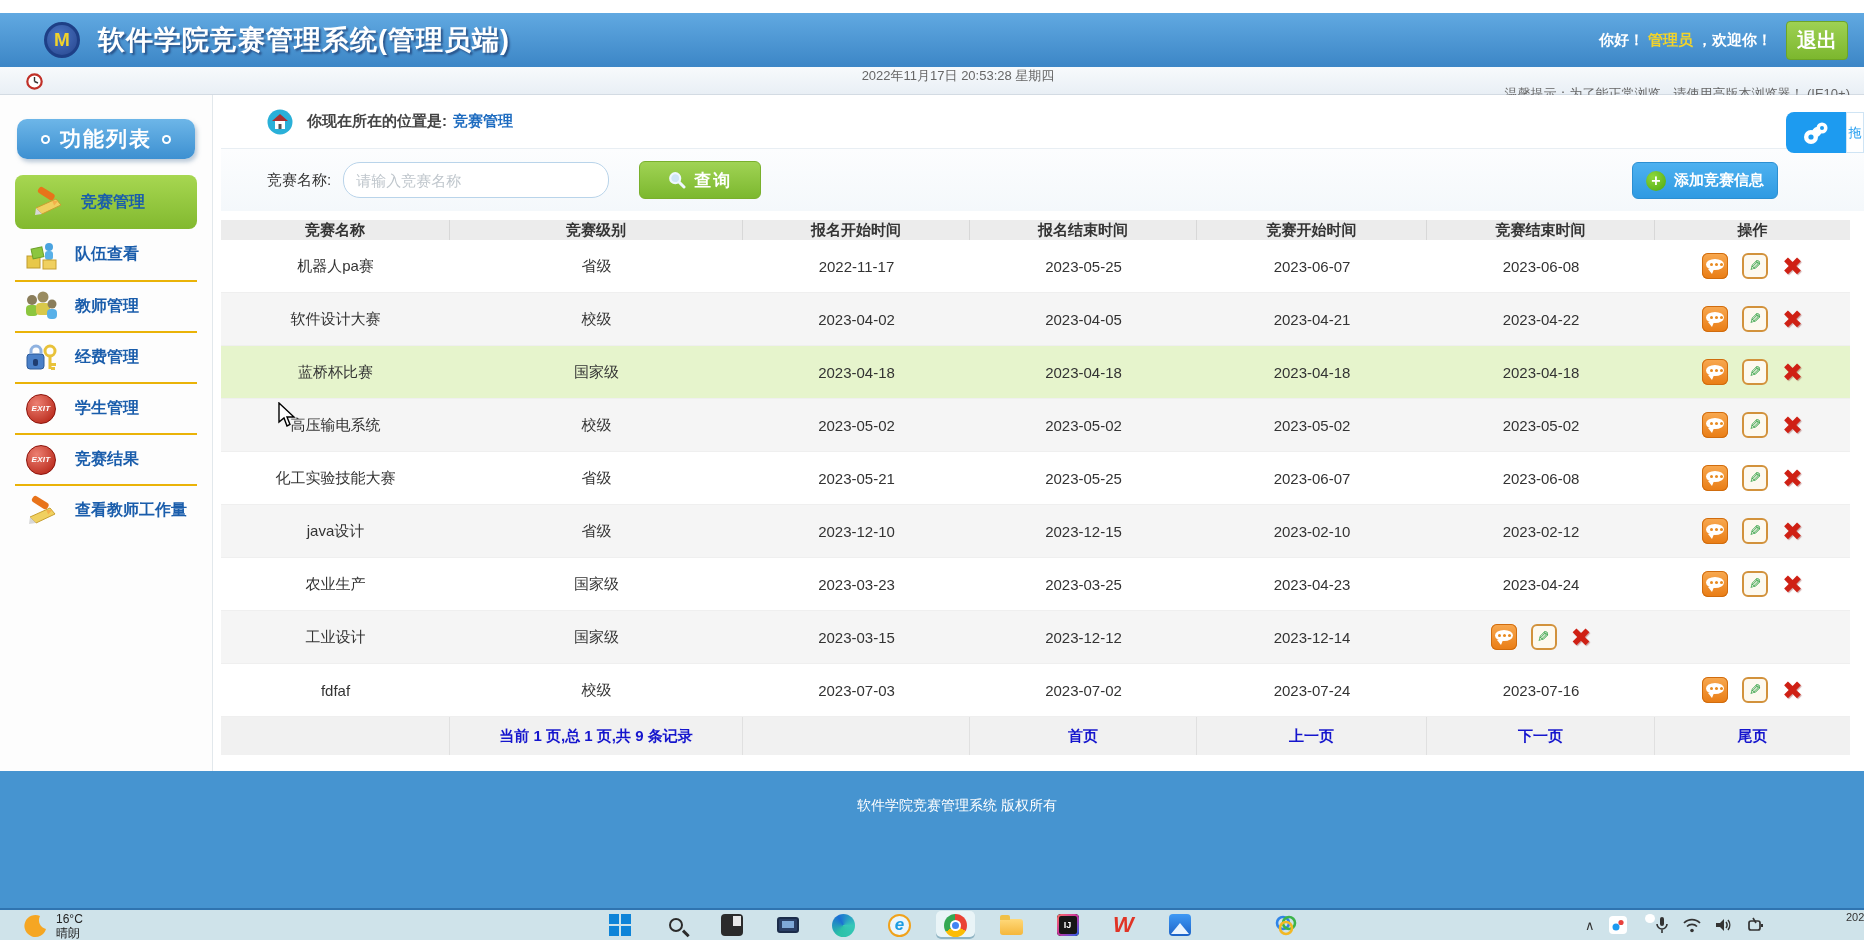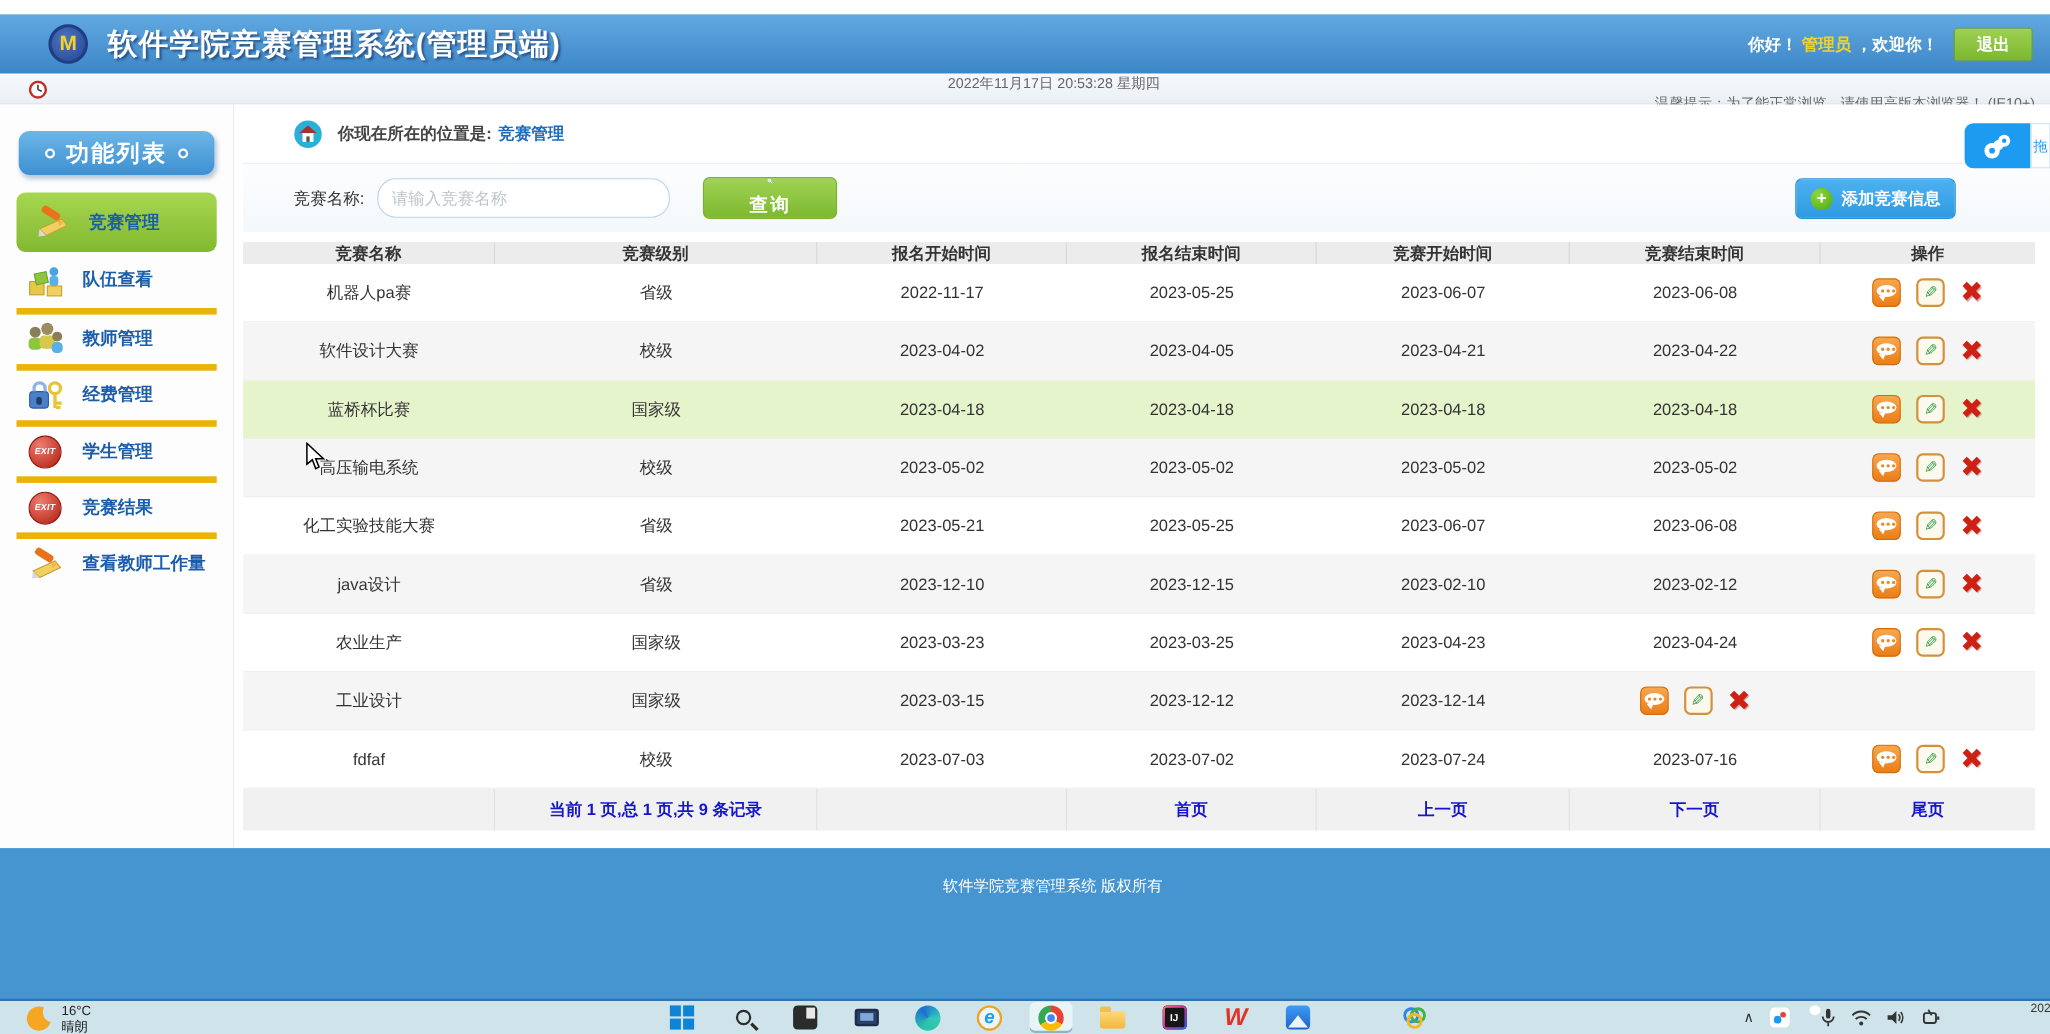--- a/index.html
+++ b/index.html
@@ -15,41 +15,41 @@
     background:radial-gradient(circle at 40% 35%, #4a74c2, #27468e);
     border:3px solid #1e3f86; color:#f2d32a; font-weight:bold; font-size:19px;
     display:flex; align-items:center; justify-content:center; }
   #app-title { margin-left:18px; color:#fff; font-size:27px; font-weight:bold;
     letter-spacing:1px; text-shadow:2px 2px 2px rgba(20,40,90,.6); }
   #userbox { margin-left:auto; margin-right:16px; display:flex; align-items:center;
     color:#fff; font-size:15px; font-weight:bold; gap:4px; }
   #username { color:#f2d32a; cursor:pointer; }
   #logout-btn { margin-left:10px; background:linear-gradient(#9ed153,#7cb72e);
     border:1px solid #6da526; border-radius:4px; color:#fff; font-weight:bold;
-    font-size:15px; padding:5px 20px; cursor:pointer; }
+    font-size:20px; padding:5px 10px; cursor:pointer; }
 
   #infobar { left:0; top:67px; width:1864px; height:28px;
     background:linear-gradient(#f7fafc,#e9eff5); border-bottom:1px solid #d3dbe3;
     display:flex; align-items:center; color:#666; font-size:13px;flex-direction:column; }
   #infobar .dt { margin-left:52px; }
   #infobar .tip { margin-left:auto; margin-right:14px; }
   #clock-ic { position:absolute; left:26px; top:73px; }
 
   
   #layout { left:0; top:95px; width:1864px; height:676px; display:flex; }
   #sidebar { width:213px; height:100%; background:#fdfdfd; border-right:1px solid #e2e8ec; }
   #side-title { margin:24px auto 16px auto; width:178px; height:40px; border-radius:10px;
     background:linear-gradient(#6db6e8,#3d90d1); box-shadow:2px 3px 4px rgba(120,150,180,.5);
     display:flex; align-items:center; justify-content:center; gap:10px;
     color:#fff; font-size:21px; font-weight:bold; letter-spacing:2px; }
   #side-title .dot { width:9px; height:9px; border-radius:50%;
     background:radial-gradient(circle,#4a9ad8 0 2px,#fff 3px); }
   #menu { list-style:none; padding:0 15px; }
   #menu li { height:51px; display:flex; align-items:center; cursor:pointer; }
-  #menu li + li { border-top:6px solid #eab308; }
+  #menu li + li { border-top:2px solid #eab308; }
   #menu li.active + li { border-top:none; }
   #menu li.active { background:linear-gradient(#a7d751,#82b92f); border-radius:8px;
     border-top:none; height:54px; padding-left:6px; }
   #menu .mi { width:36px; height:34px; margin-left:8px; display:flex; align-items:center; justify-content:center; }
   #menu .ml { margin-left:16px; font-size:16px; font-weight:bold; color:#1a5dab; }
   .exit-badge { width:30px; height:30px; border-radius:50%;
     background:radial-gradient(circle at 35% 30%, #ec7f71, #b01a0c);
     border:1px solid #8c120a; color:#fff; font-style:italic; font-weight:bold;
     font-size:8px; display:flex; align-items:center; justify-content:center; letter-spacing:.3px; }
 
@@ -61,21 +61,21 @@
 
   #toolbar { height:62px; margin-left:8px; background:linear-gradient(#fcfdfe,#f4f8fb);
     display:flex; align-items:center; position:relative; }
   #search-label { margin-left:46px; font-size:15px; color:#333; }
   #search-input { margin-left:12px; width:266px; height:36px; border:1px solid #b9d4ea;
     border-radius:17px; font-size:15px; padding:0 12px; color:#333; background:#fff; }
   #search-input::placeholder { color:#bfc6cc; }
   #search-btn { margin-left:30px; width:122px; height:38px; border:1px solid #79b02c;
     border-radius:6px; background:linear-gradient(#a0d354,#7cb82f); color:#fff;
     font-size:17px; font-weight:bold; letter-spacing:2px; cursor:pointer;
-    display:flex; align-items:center; justify-content:center; gap:8px;flex-direction:column; }
+    display:flex; align-items:center; justify-content:center; gap:8px; }
   #add-btn { position:absolute; right:86px; top:13px; width:146px; height:37px;
     border:1px solid #2b8fd2; border-radius:6px; background:linear-gradient(#4db1f0,#2f9ae2);
     color:#fff; font-size:15px; font-weight:bold; cursor:pointer;
     display:flex; align-items:center; justify-content:center; gap:8px; }
   .plus-circle { width:20px; height:20px; border-radius:50%;
     background:radial-gradient(circle at 35% 30%, #8ed83e, #4ea80e);
     color:#fff; font-size:16px; font-weight:bold; line-height:19px; text-align:center; }
 
   
   #netdisk-btn { position:absolute; left:1786px; top:112px; width:60px; height:41px;

